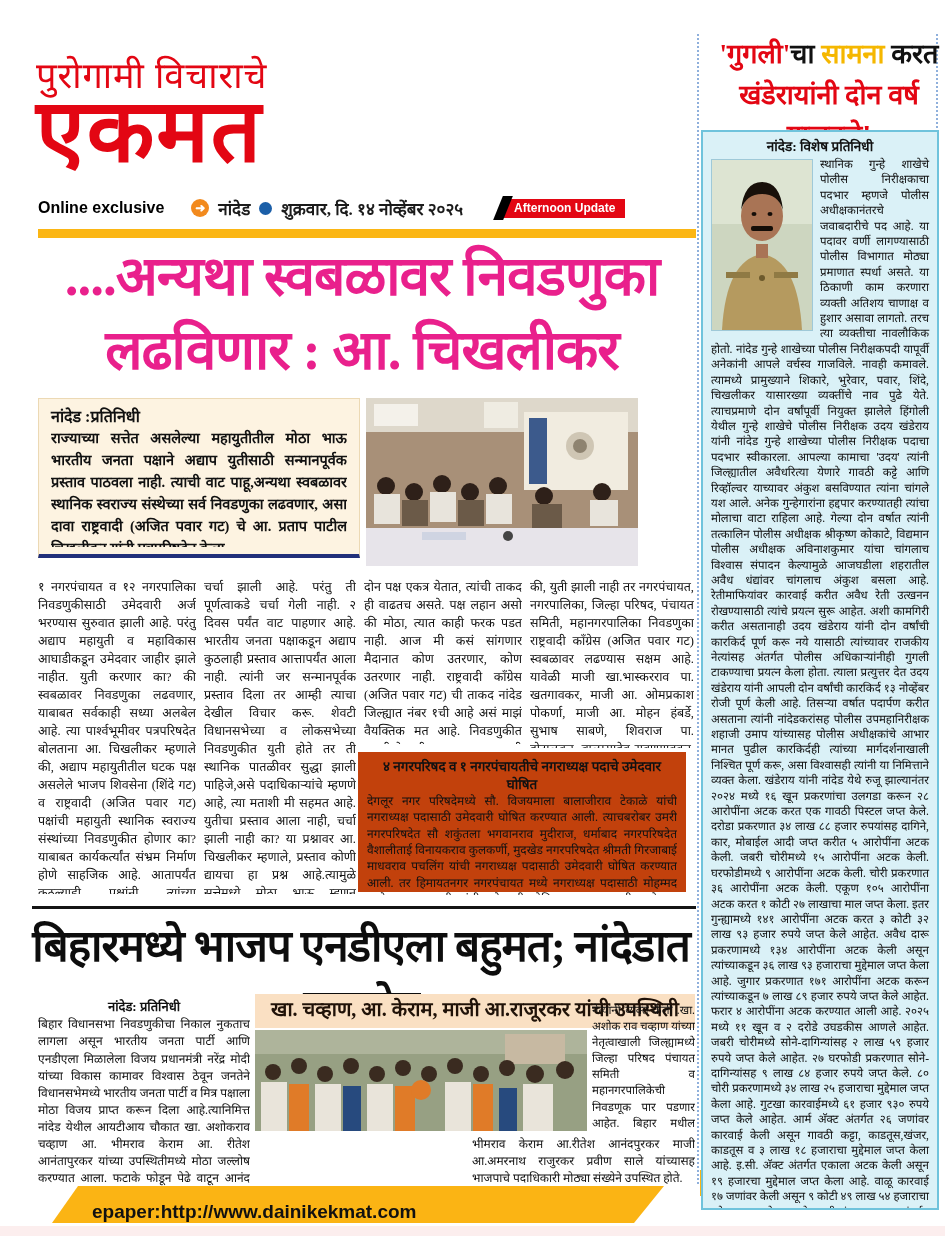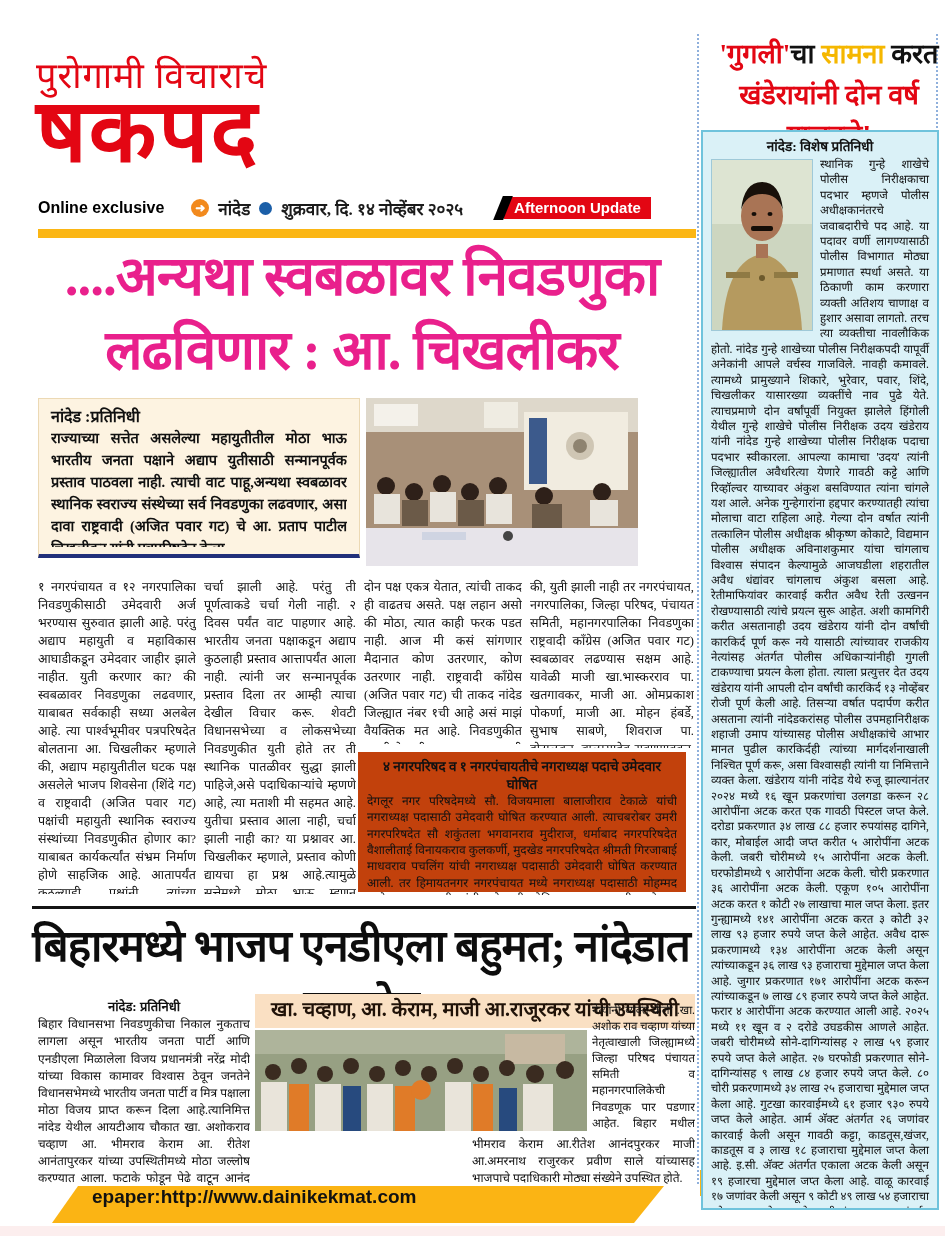--- a/index.html
+++ b/index.html
@@ -15,21 +15,21 @@
   .mast-title{left:36px;top:84px;font-size:88px;font-weight:bold;color:#E30613;line-height:1.1;letter-spacing:2px;}
   .meta-row{left:38px;top:196px;width:660px;height:24px;display:flex;align-items:center;gap:9px;}
   .online{font-family:"Liberation Sans",sans-serif;font-size:16px;font-weight:bold;color:#000;}
   .arrow-ic{display:inline-flex;width:18px;height:18px;border-radius:50%;background:#F28A1E;color:#fff;
             align-items:center;justify-content:center;font-size:12px;font-weight:bold;margin-left:18px;}
   .place,.date{font-size:17px;font-weight:bold;color:#1b1b1b;}
   .dot-ic{display:inline-block;width:13px;height:13px;border-radius:50%;background:#1b5fa8;}
   .badge-wrap{position:relative;margin-left:26px;display:inline-flex;align-items:center;}
   .badge-slash{width:10px;height:24px;background:#000;transform:skewX(-22deg);margin-right:-4px;}
   .badge-text{background:#E30613;color:#fff;font-family:"Liberation Sans",sans-serif;
-              font-size:15px;font-weight:bold;padding:2px 10px 3px 10px;}
+              font-size:12px;font-weight:bold;padding:2px 10px 3px 10px;}
   .topbar{left:38px;top:229px;width:658px;height:9px;background:#FBB614;}
 
   
   .lead-hl{left:28px;top:240px;width:668px;text-align:center;font-size:55px;font-weight:bold;
            color:#E9208C;line-height:1.35;letter-spacing:-1px;}
   .intro-box{left:38px;top:398px;width:322px;height:160px;background:#FDF3E1;border:1px solid #ecd9b4;
              border-bottom:4px solid #22307A;padding:6px 12px;box-sizing:border-box;}
   .intro-dl{text-align:left;font-weight:bold;font-size:16px;}
   .intro-tx{font-size:14.5px;font-weight:600;text-align:justify;line-height:1.52;overflow:hidden;height:120px;}
   .photo-frame{overflow:hidden;}
@@ -52,21 +52,21 @@
   .bihar-c1{left:38px;top:998px;width:212px;height:190px;font-size:12px;line-height:1.42;text-align:justify;overflow:hidden;}
   .bihar-dl{text-align:center;font-weight:bold;font-size:13px;}
   .photo2{left:255px;top:1030px;width:332px;height:101px;}
   .bihar-c2{left:592px;top:1002px;width:103px;height:128px;font-size:11.5px;line-height:1.4;text-align:justify;overflow:hidden;}
   .cap-l{left:255px;top:1136px;width:210px;height:50px;font-size:12px;line-height:1.4;text-align:justify;overflow:hidden;}
   .cap-r{left:472px;top:1136px;width:223px;height:50px;font-size:12px;line-height:1.4;text-align:justify;overflow:hidden;}
 
   
   .footer-band{left:52px;top:1186px;width:612px;height:37px;background:#FBB414;
                clip-path:polygon(26px 0,100% 0,calc(100% - 30px) 100%,0 100%);
-               display:flex;align-items:flex-start;padding-left:40px;box-sizing:border-box;
+               display:flex;align-items:flex-end;padding-left:40px;box-sizing:border-box;
                font-family:"Liberation Sans",sans-serif;font-size:19px;font-weight:bold;color:#111;}
   .footer-band2{left:700px;top:1170px;width:184px;height:26px;background:#FBB414;
                 clip-path:polygon(0 0,100% 0,86% 100%,0 100%);}
 
   
   .sb-hl{left:710px;top:34px;width:238px;text-align:center;font-size:27px;font-weight:bold;line-height:1.5;}
   .sb-red{color:#E30613;}
   .sb-yellow{color:#F5B700;}
   .sb-black{color:#111;}
   .sb-box{left:701px;top:130px;width:238px;height:1080px;background:#DAF1F7;border:2px solid #6FC3DC;
@@ -78,21 +78,21 @@
 </style>
 </head>
 <body>
 
 <div class="page">
 
   <div class="dotted-v sep-main"></div>
   <div class="dotted-v sep-edge"></div>
 
   <div class="abs tagline">पुरोगामी विचाराचे</div>
-  <div class="abs mast-title">षकपद</div>
+  <div class="abs mast-title">एकमत</div>
   <div class="abs meta-row">
     <span class="online">Online exclusive</span>
     <span class="arrow-ic">➜</span>
     <span class="place">नांदेड</span>
     <span class="dot-ic"></span>
     <span class="date">शुक्रवार, दि. १४ नोव्हेंबर २०२५</span>
     <span class="badge-wrap">
       <span class="badge-slash"></span>
       <span class="badge-text">Afternoon Update</span>
     </span>

